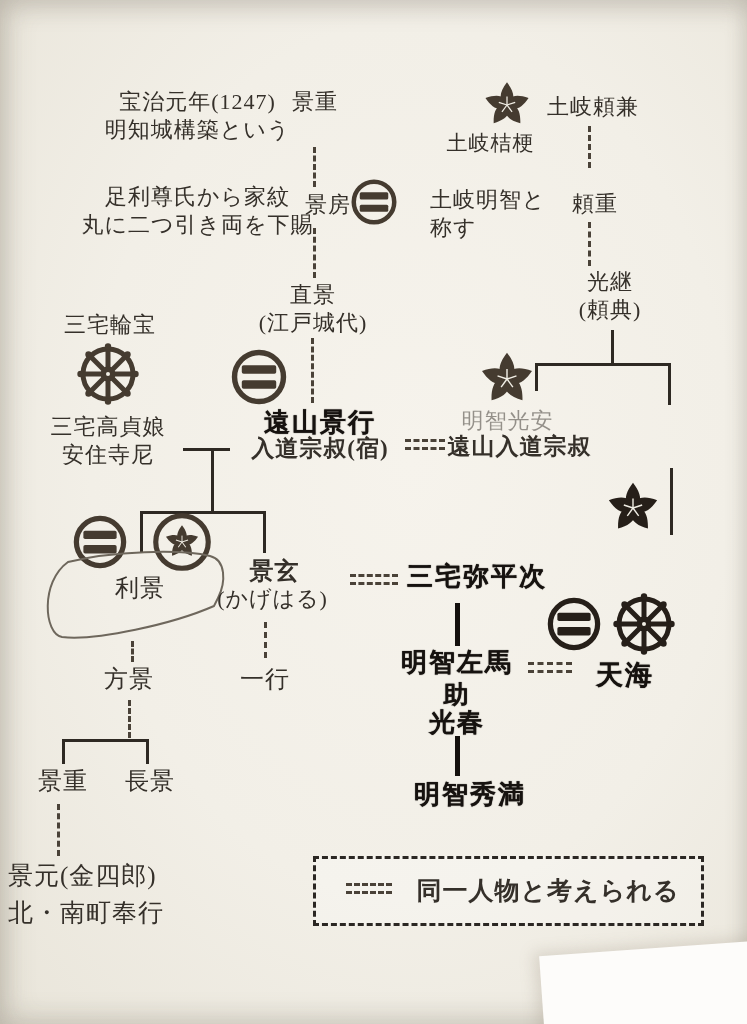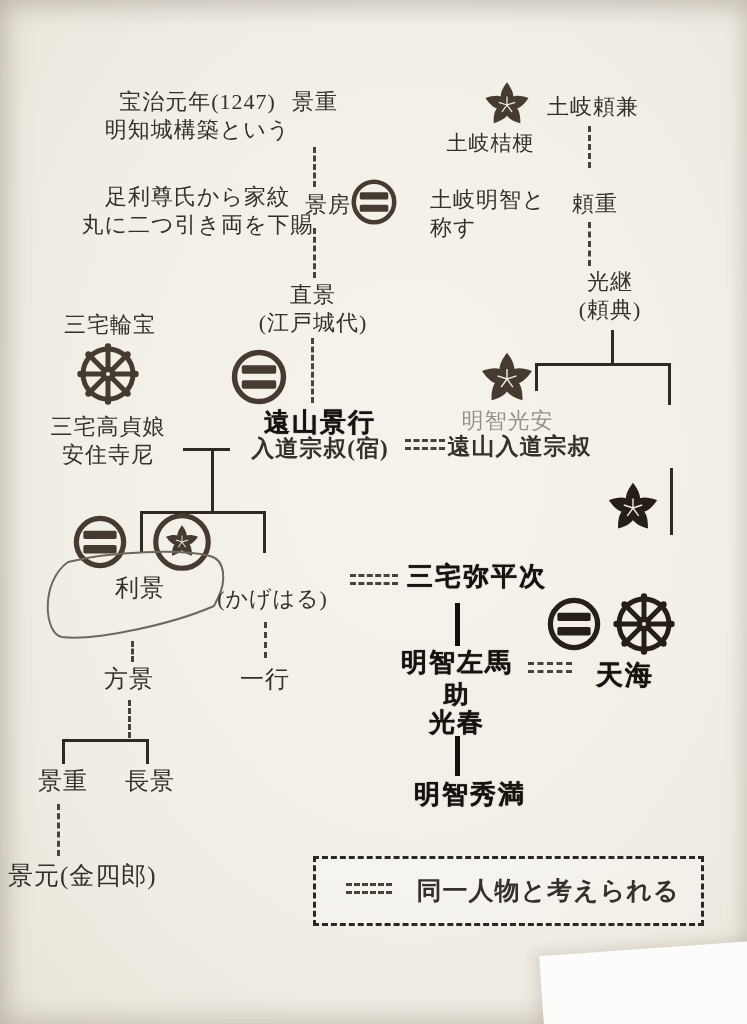--- a/index.html
+++ b/index.html
@@ -181,20 +181,21 @@
       <use href="#c-futatsubiki"></use>
     </svg>
   <svg class="crest" style="left:152px;top:512px;width:60px;height:60px">
       <use href="#c-marukikyo"></use>
     </svg>
   <div class="t" style="left:100px;top:573px;width:80px;font-size:24px;">利景</div>
   <svg class="loop" style="left:28px;top:546px;width:212px;height:104px" viewBox="0 0 212 104">
     <path d="M40 16 C85 5 152 3 182 10 C198 14 198 36 190 52 L186 60 C145 78 68 95 34 91 C16 88 12 36 40 16 Z" fill="none" stroke="#6e675c" stroke-width="2"></path>
   </svg>
 
+  <div class="t b600" style="left:222px;top:556px;width:105px;font-size:24px;">景玄</div>
   <div class="t" style="left:205px;top:585px;width:135px;">(かげはる)</div>
 
   <div class="eq" style="left:350px;top:574px;width:48px;">
       <i></i>
       <i></i>
     </div>
   <div class="t brush" style="left:402px;top:560px;width:150px;font-size:26px;">三宅弥平次</div>
 
   <div class="vb" style="left:455px;top:603px;height:43px;"></div>
   <div class="t brush" style="left:398px;top:646px;width:118px;font-size:26px;">明智左馬</div>
@@ -222,20 +223,21 @@
 
   <div class="vd" style="left:128px;top:700px;height:38px;"></div>
   <div class="hs" style="left:62px;top:739px;width:84px;"></div>
   <div class="vs" style="left:62px;top:739px;height:25px;"></div>
   <div class="vs" style="left:146px;top:739px;height:25px;"></div>
   <div class="t" style="left:27px;top:766px;width:72px;font-size:24px;">景重</div>
   <div class="t" style="left:112px;top:766px;width:76px;font-size:24px;">長景</div>
 
   <div class="vd" style="left:57px;top:804px;height:52px;"></div>
   <div class="t left" style="left:8px;top:860px;width:180px;font-size:25px;">景元(金四郎)</div>
+  <div class="t left" style="left:8px;top:897px;width:180px;font-size:25px;">北・南町奉行</div>
 
   <div class="legendbox" style="left:313px;top:856px;width:385px;height:64px;">
     <div class="eq" style="left:30px;top:24px;width:46px;">
         <i></i>
         <i></i>
       </div>
     <div class="t b600" style="left:92px;top:16px;width:280px;font-size:25px;">同一人物と考えられる</div>
   </div>
 
   <div class="patch" style="left:542px;top:948px;width:230px;height:90px;"></div>

